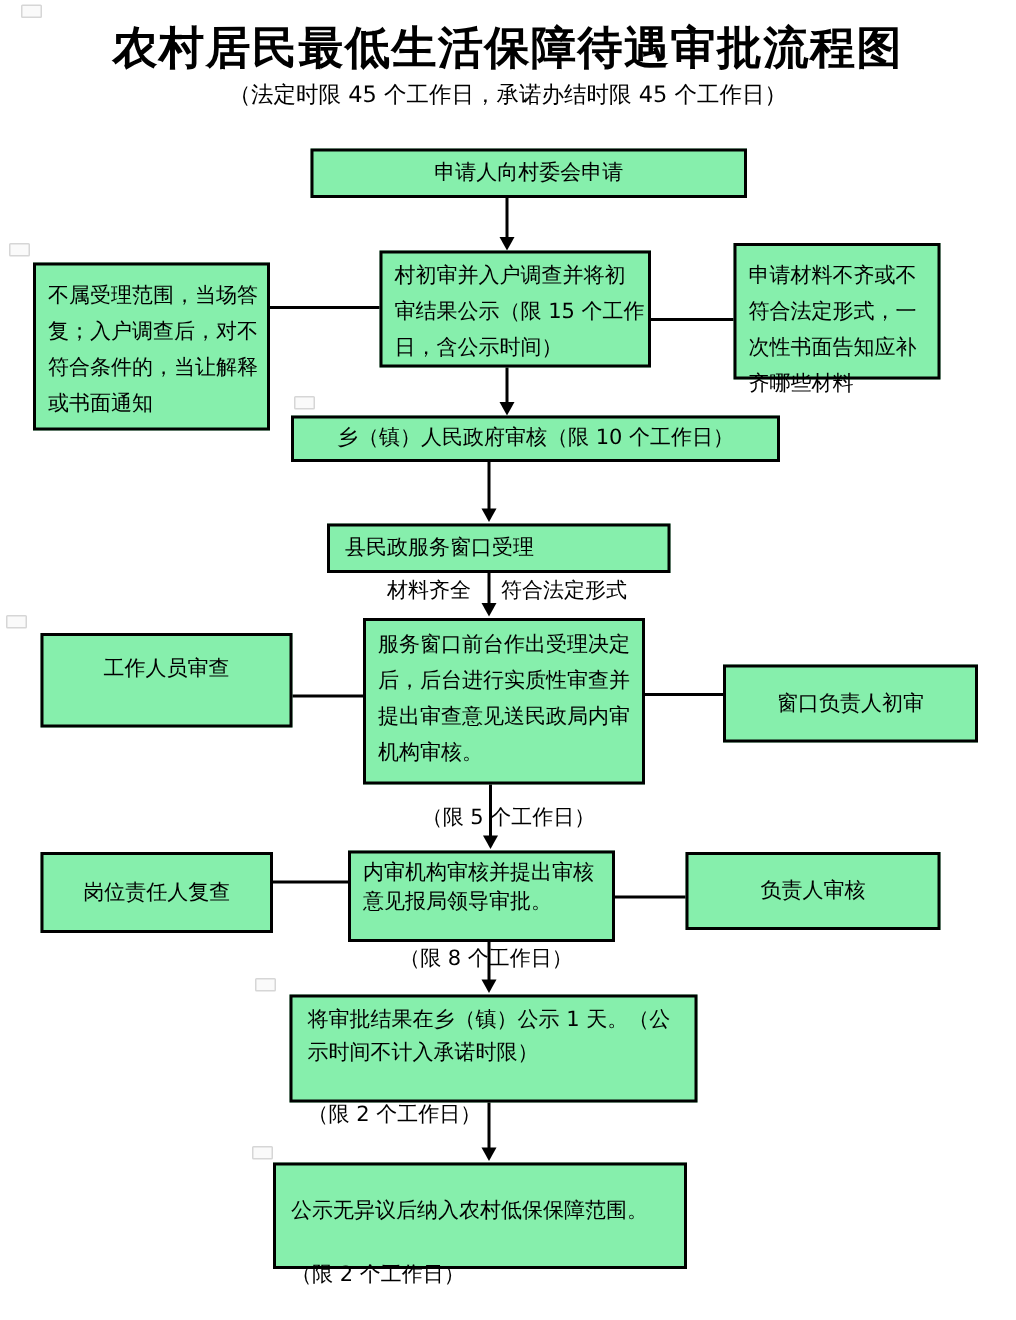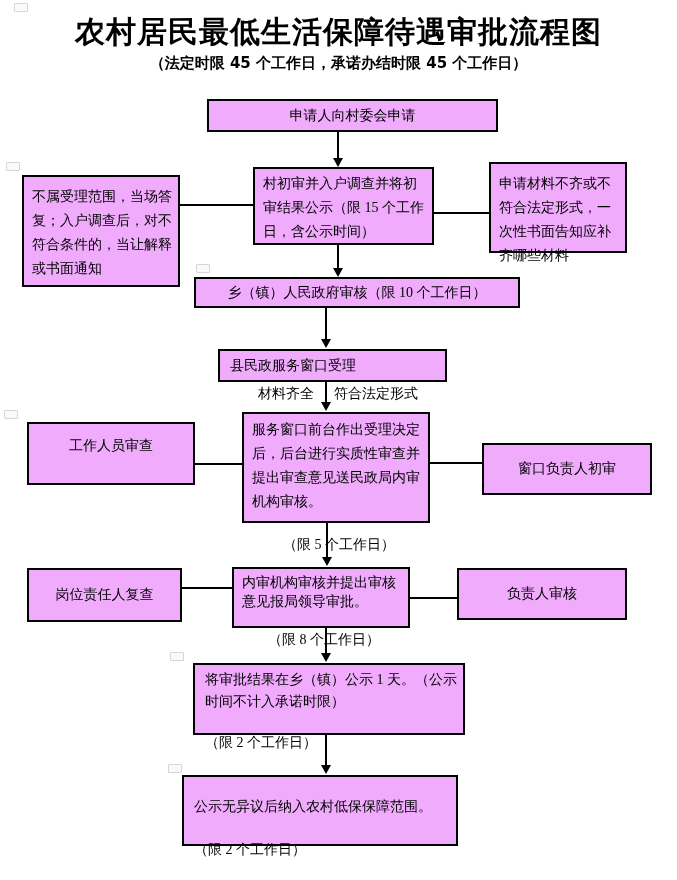--- a/index.html
+++ b/index.html
@@ -6,25 +6,25 @@
   #canvas{
     position:relative;width:677px;height:880px;background:#ffffff;
     font-family:"DejaVu Sans",sans-serif;color:#000;overflow:hidden;
   }
   .title{
     position:absolute;left:0;right:0;top:12px;text-align:center;
     font-size:30px;font-weight:bold;letter-spacing:1px;
   }
   .subtitle{
     position:absolute;left:0;right:0;top:54px;text-align:center;
-    font-size:15px;font-weight:bold;
+    font-size:15px;font-weight:normal;
   }
   .box{
-    position:absolute;border:2px solid #000;background:#f0abfc;
-    box-sizing:border-box;font-size:14px;line-height:24px;font-family:Liberation Serif, serif;
+    position:absolute;border:2px solid #000;background:#86efac;
+    box-sizing:border-box;font-size:14px;line-height:24px;
   }
   .tc{text-align:center;}
   .limit{display:block;margin-top:19px;}
   .limit.center{text-align:center;}
   .vline{position:absolute;width:2px;background:#000;}
   .hline{position:absolute;height:2px;background:#000;}
   .ahead{
     position:absolute;width:0;height:0;
     border-left:5px solid transparent;border-right:5px solid transparent;
     border-top:9px solid #000;

